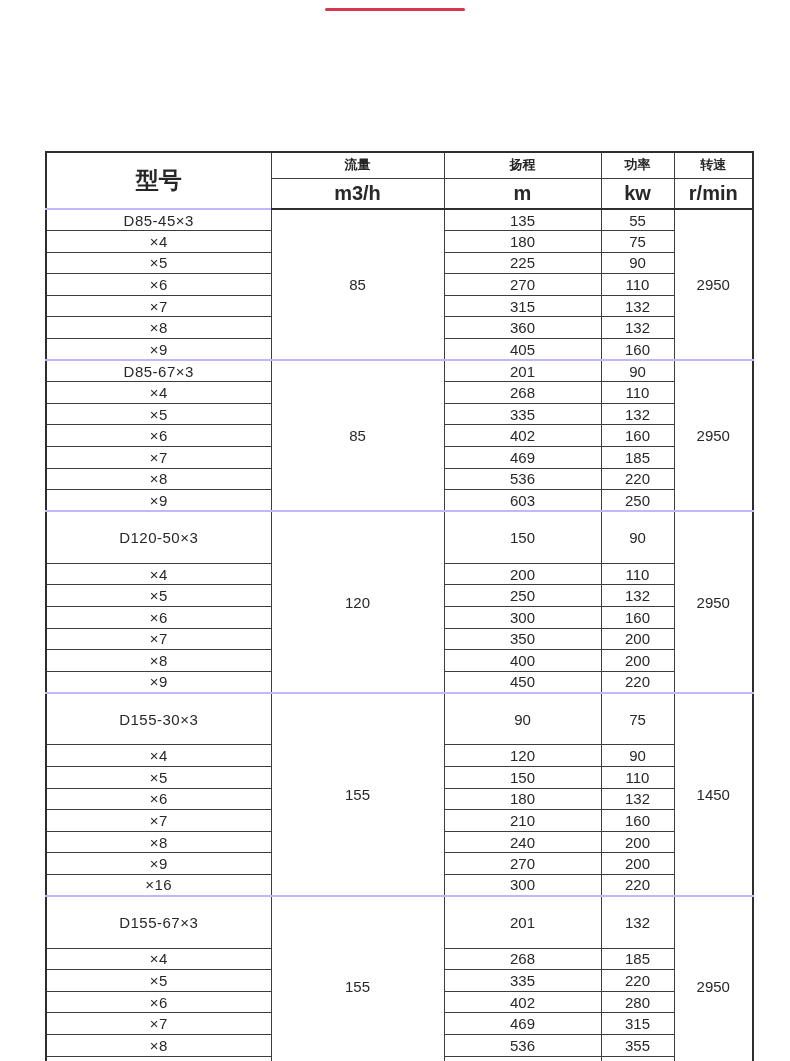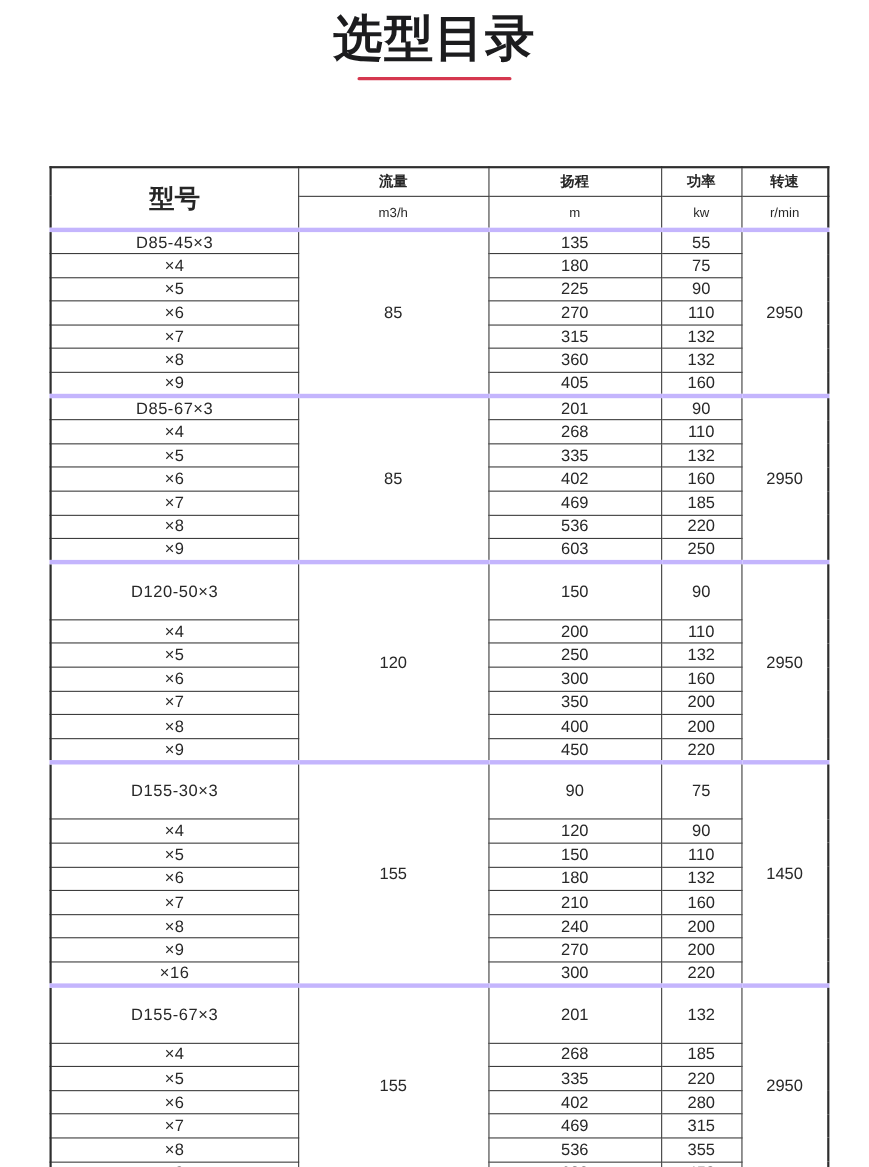--- a/index.html
+++ b/index.html
@@ -37,37 +37,36 @@
   .spec-table th, .spec-table td {
     border: 1px solid #3d3d3d;
     text-align: center;
     vertical-align: middle;
     padding: 0;
     color: #282828;
     overflow: hidden;
     white-space: nowrap;
   }
   .hdr-row1 th { height: 26px; font-size: 13px; font-weight: 700; color: #262626; }
-  .hdr-row2 th { height: 31px; font-size: 12px; font-weight: 400; }
+  .hdr-row2 th { height: 31px; font-size: 20px; font-weight: 700; }
   .hdr-row1 th[rowspan] { font-size: 23px; margin-top: 20px; }
   .hdr-row2 th { border-bottom: 2px solid #2e2e2e; }
 
   tr.body-row { height: 21.6px; }
   tr.body-row td { font-size: 15px; }
   tr.tall-row { height: 52px; margin-left: 28px; }
-  tr.group-start td { border-top: 4px solid #c4b5fd; }
+  tr.group-start td { border-top: 2px solid #c4b5fd; }
   td.model-cell { letter-spacing: 0.5px; }
   td.flow-cell, td.speed-cell { font-size: 15px; }
 </style>
 </head>
 <body>
 
 <div class="page">
 
-  <h1 class="title">选型目录</h1>
   <div class="title-underline" style="background: rgb(213, 56, 79);"></div>
 
   <table class="spec-table">
     <colgroup>
       <col style="width:225px">
       <col style="width:173px">
       <col style="width:157px">
       <col style="width:73px">
       <col style="width:79px">
     </colgroup>

